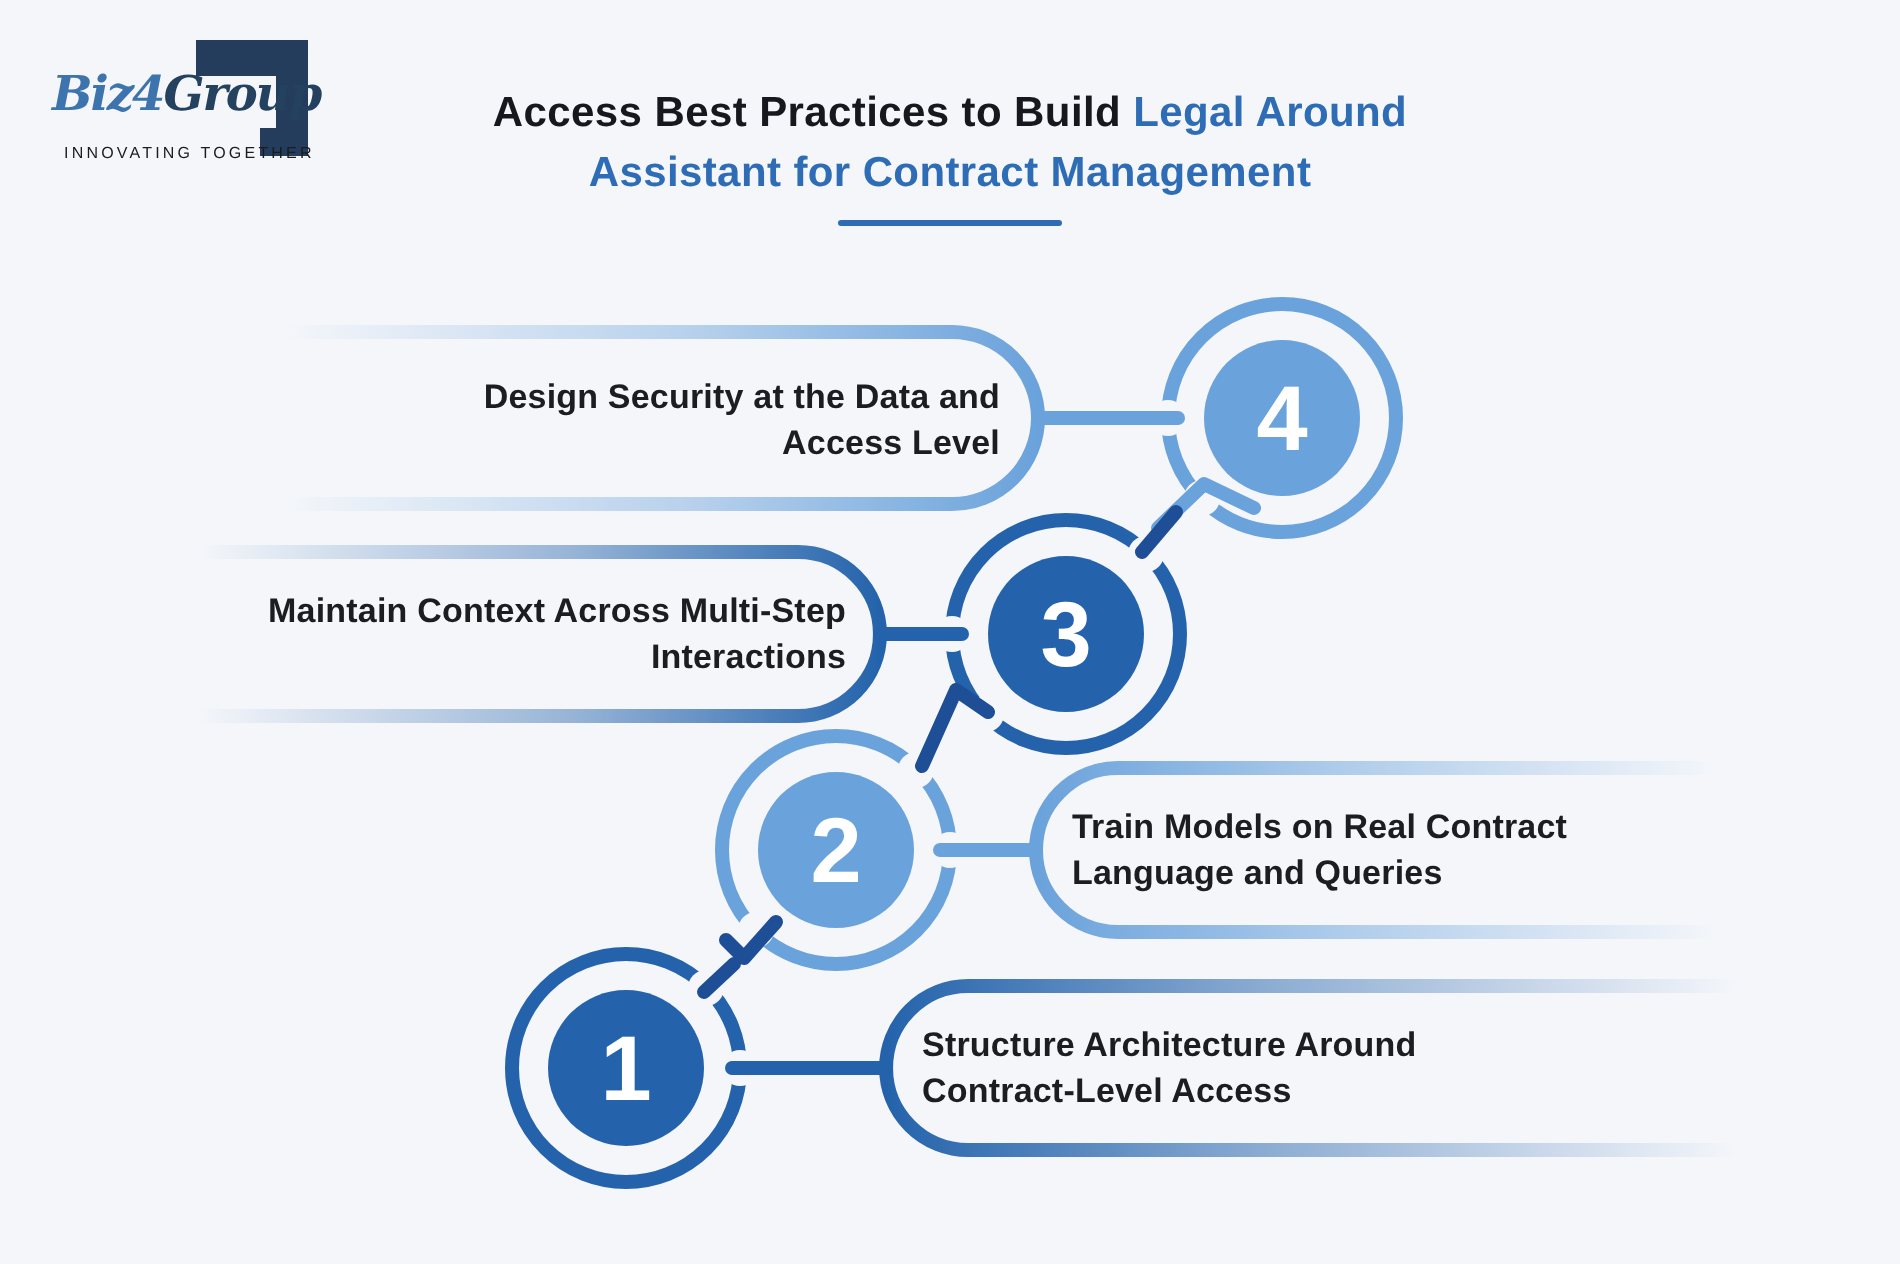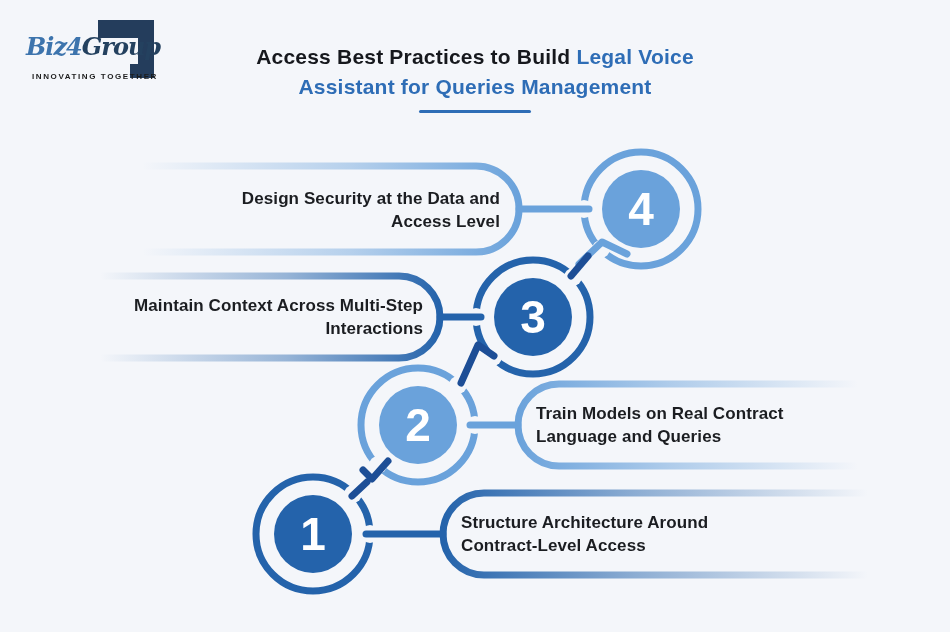--- a/index.html
+++ b/index.html
@@ -15,21 +15,21 @@
   .logo-mark{position:absolute;left:74px;top:6px;}
   .wordmark{
     position:absolute;left:6px;top:18px;white-space:nowrap;
     font-family:"DejaVu Serif", serif;font-style:italic;
     font-size:24px;font-weight:700;letter-spacing:-1px;z-index:2;
   }
   .wordmark .b-blue{color:#3d74ad;}
   .wordmark .b-navy{color:#24415f;}
   .tagline{
     position:absolute;left:12px;top:58px;z-index:2;
-    font-size:8px;font-weight:700;letter-spacing:1.6px;color:#1c1c1c;
+    font-size:8px;font-weight:400;letter-spacing:1.6px;color:#1c1c1c;
   }
   
   .title{
     position:absolute;left:200px;top:42px;width:550px;
     text-align:center;font-weight:700;font-size:21px;line-height:30px;
     color:#16181d;letter-spacing:.2px;
   }
   .title .blue{color:#2e6db6;}
   .title-underline{
     width:112px;height:3px;background:#2e6db6;margin:8px auto 0 auto;border-radius:2px;
@@ -50,22 +50,22 @@
 
 <div class="logo">
   <svg class="logo-mark" width="64" height="62" viewBox="0 0 64 62">
     <path d="M4,0 H60 V58 H36 V44 H44 V18 H4 Z" fill="#243d5c"></path>
   </svg>
   <div class="wordmark"><span class="b-blue">Biz</span><span class="b-blue">4</span><span class="b-navy">Group</span></div>
   <div class="tagline">INNOVATING TOGETHER</div>
 </div>
 
 <div class="title">
-  <div><span>Access Best Practices to Build</span><span> </span><span class="blue">Legal Voice</span></div>
-  <div class="blue">Assistant for Queries Management</div>
+  <div><span>Access Best Practices to Build</span><span> </span><span class="blue">Legal Around</span></div>
+  <div class="blue">Assistant for Contract Management</div>
   <div class="title-underline"></div>
 </div>
 
 <svg class="diagram" width="950" height="632" viewBox="0 0 950 632">
   <defs>
     <linearGradient id="gradLightL" x1="0" y1="0" x2="1" y2="0">
       <stop offset="0" stop-opacity="0" stop-color="#6aa2db"></stop>
       <stop offset="0.55" stop-opacity="0.45" stop-color="#6aa2db"></stop>
       <stop offset="1" stop-opacity="1" stop-color="#6aa2db"></stop>
     </linearGradient>

